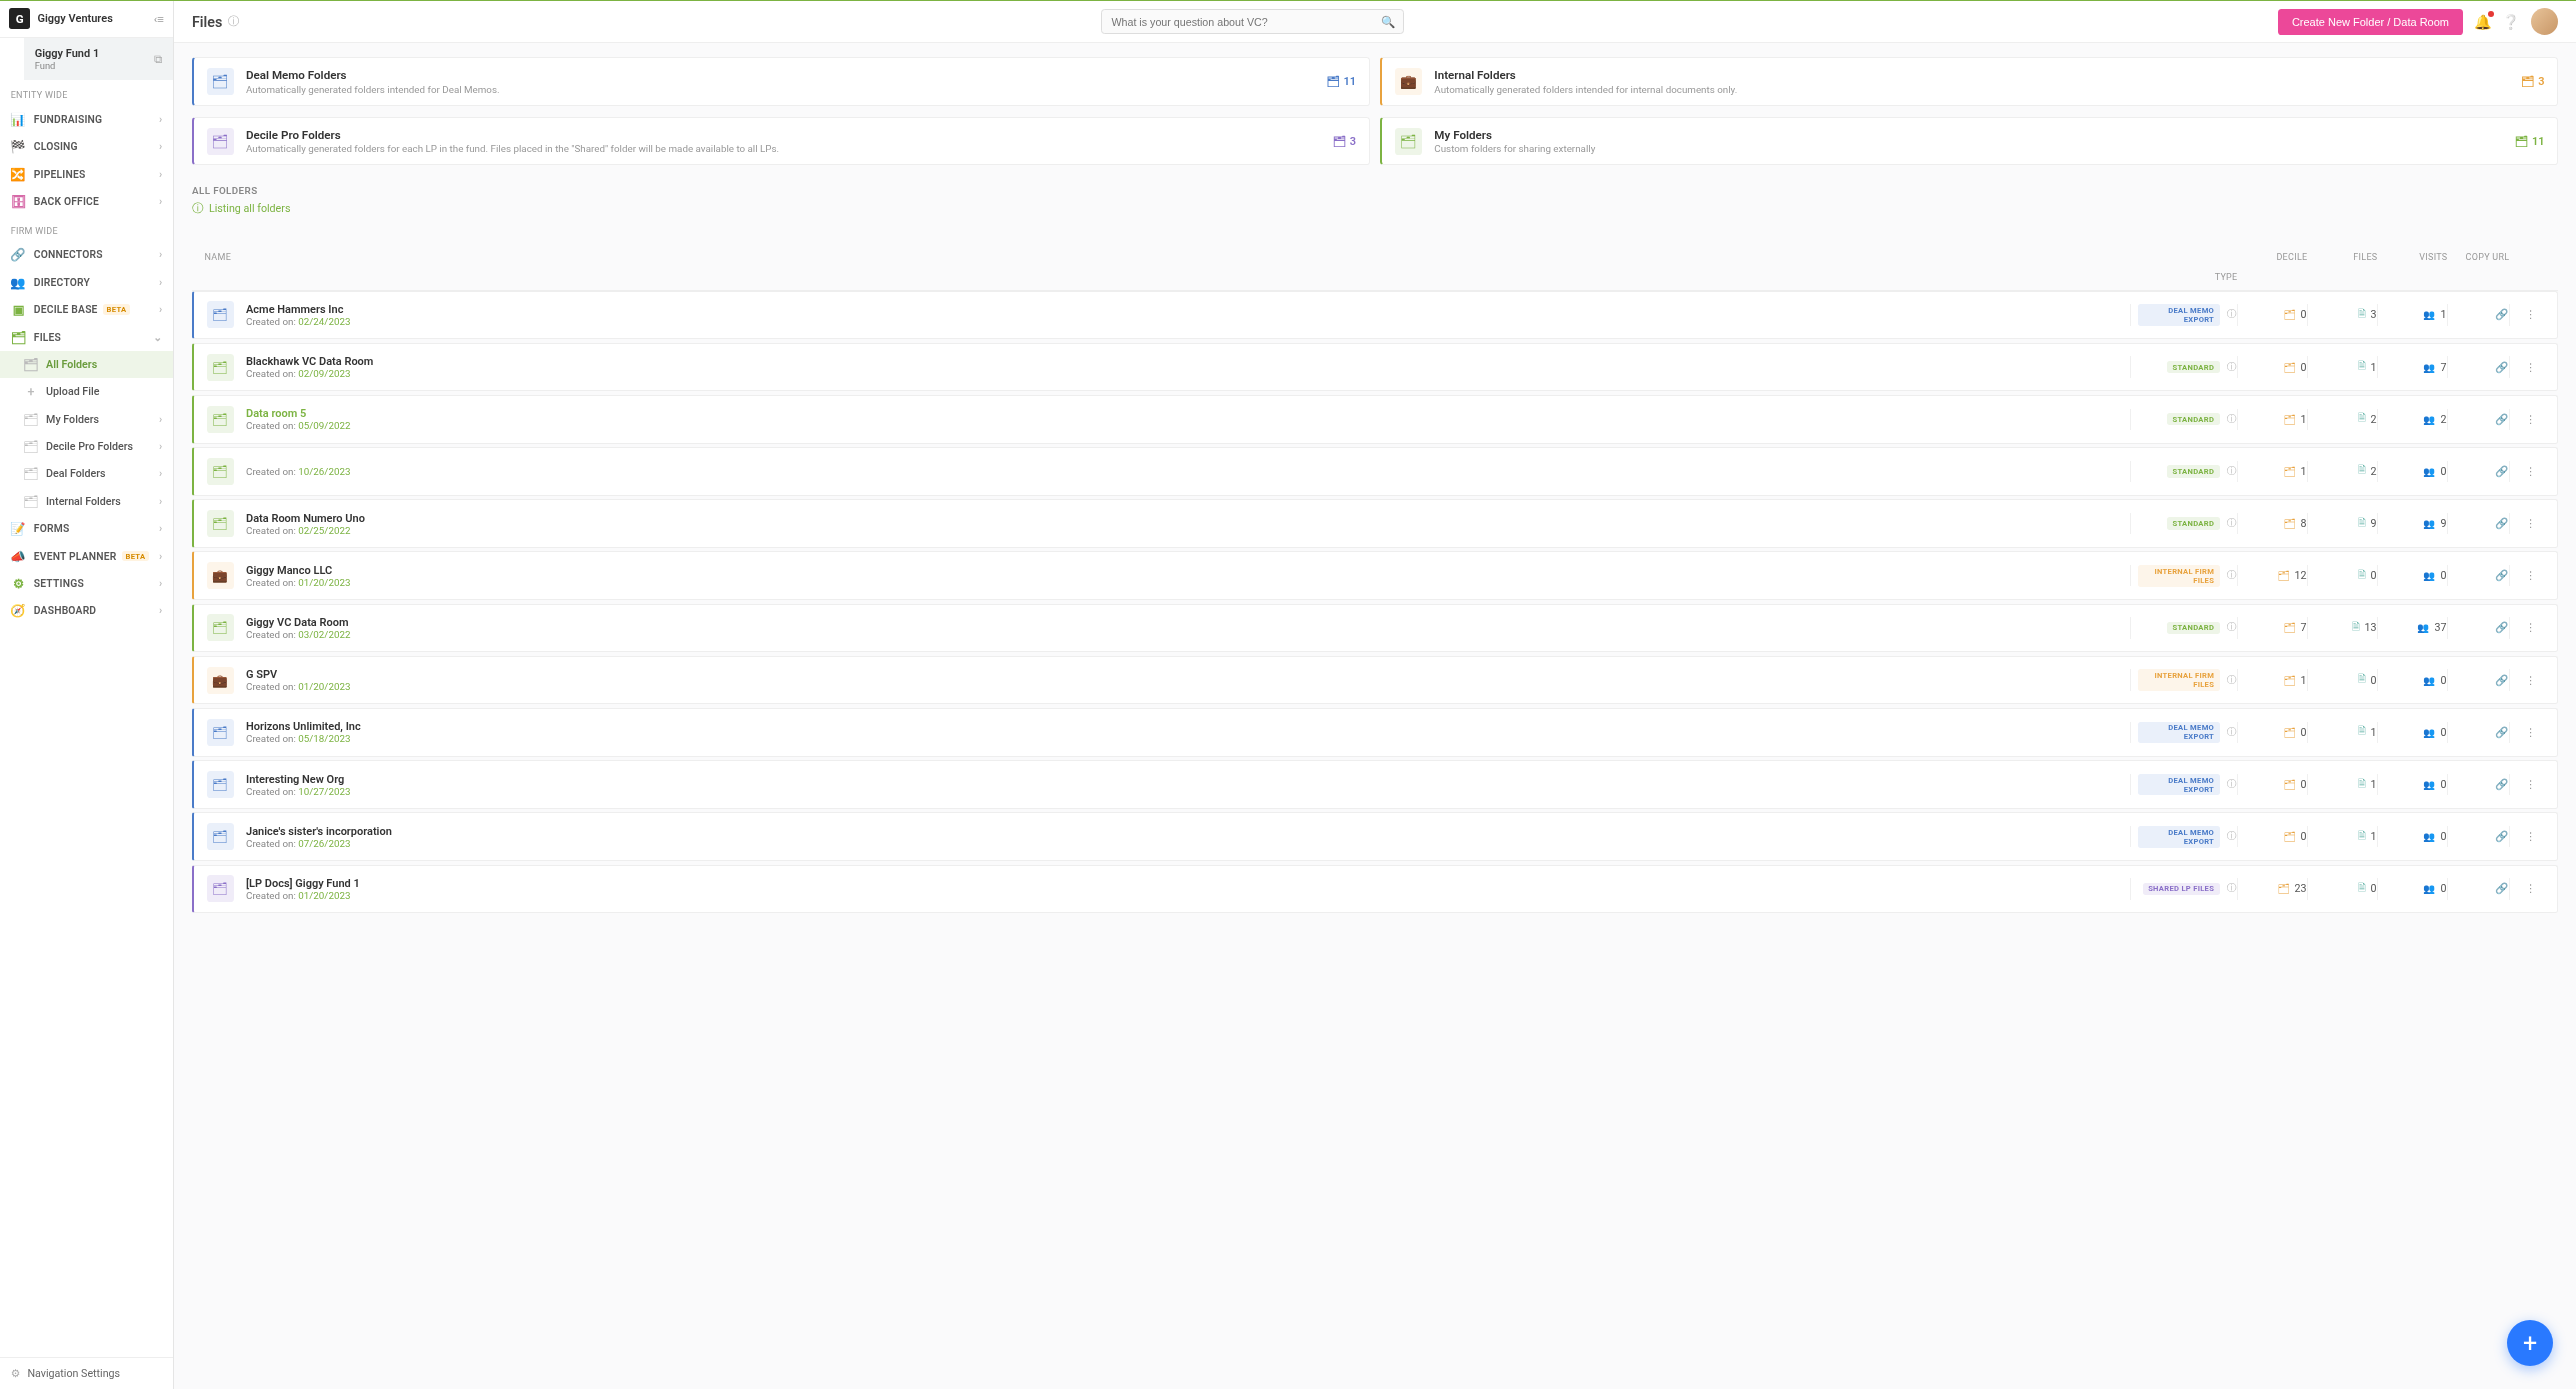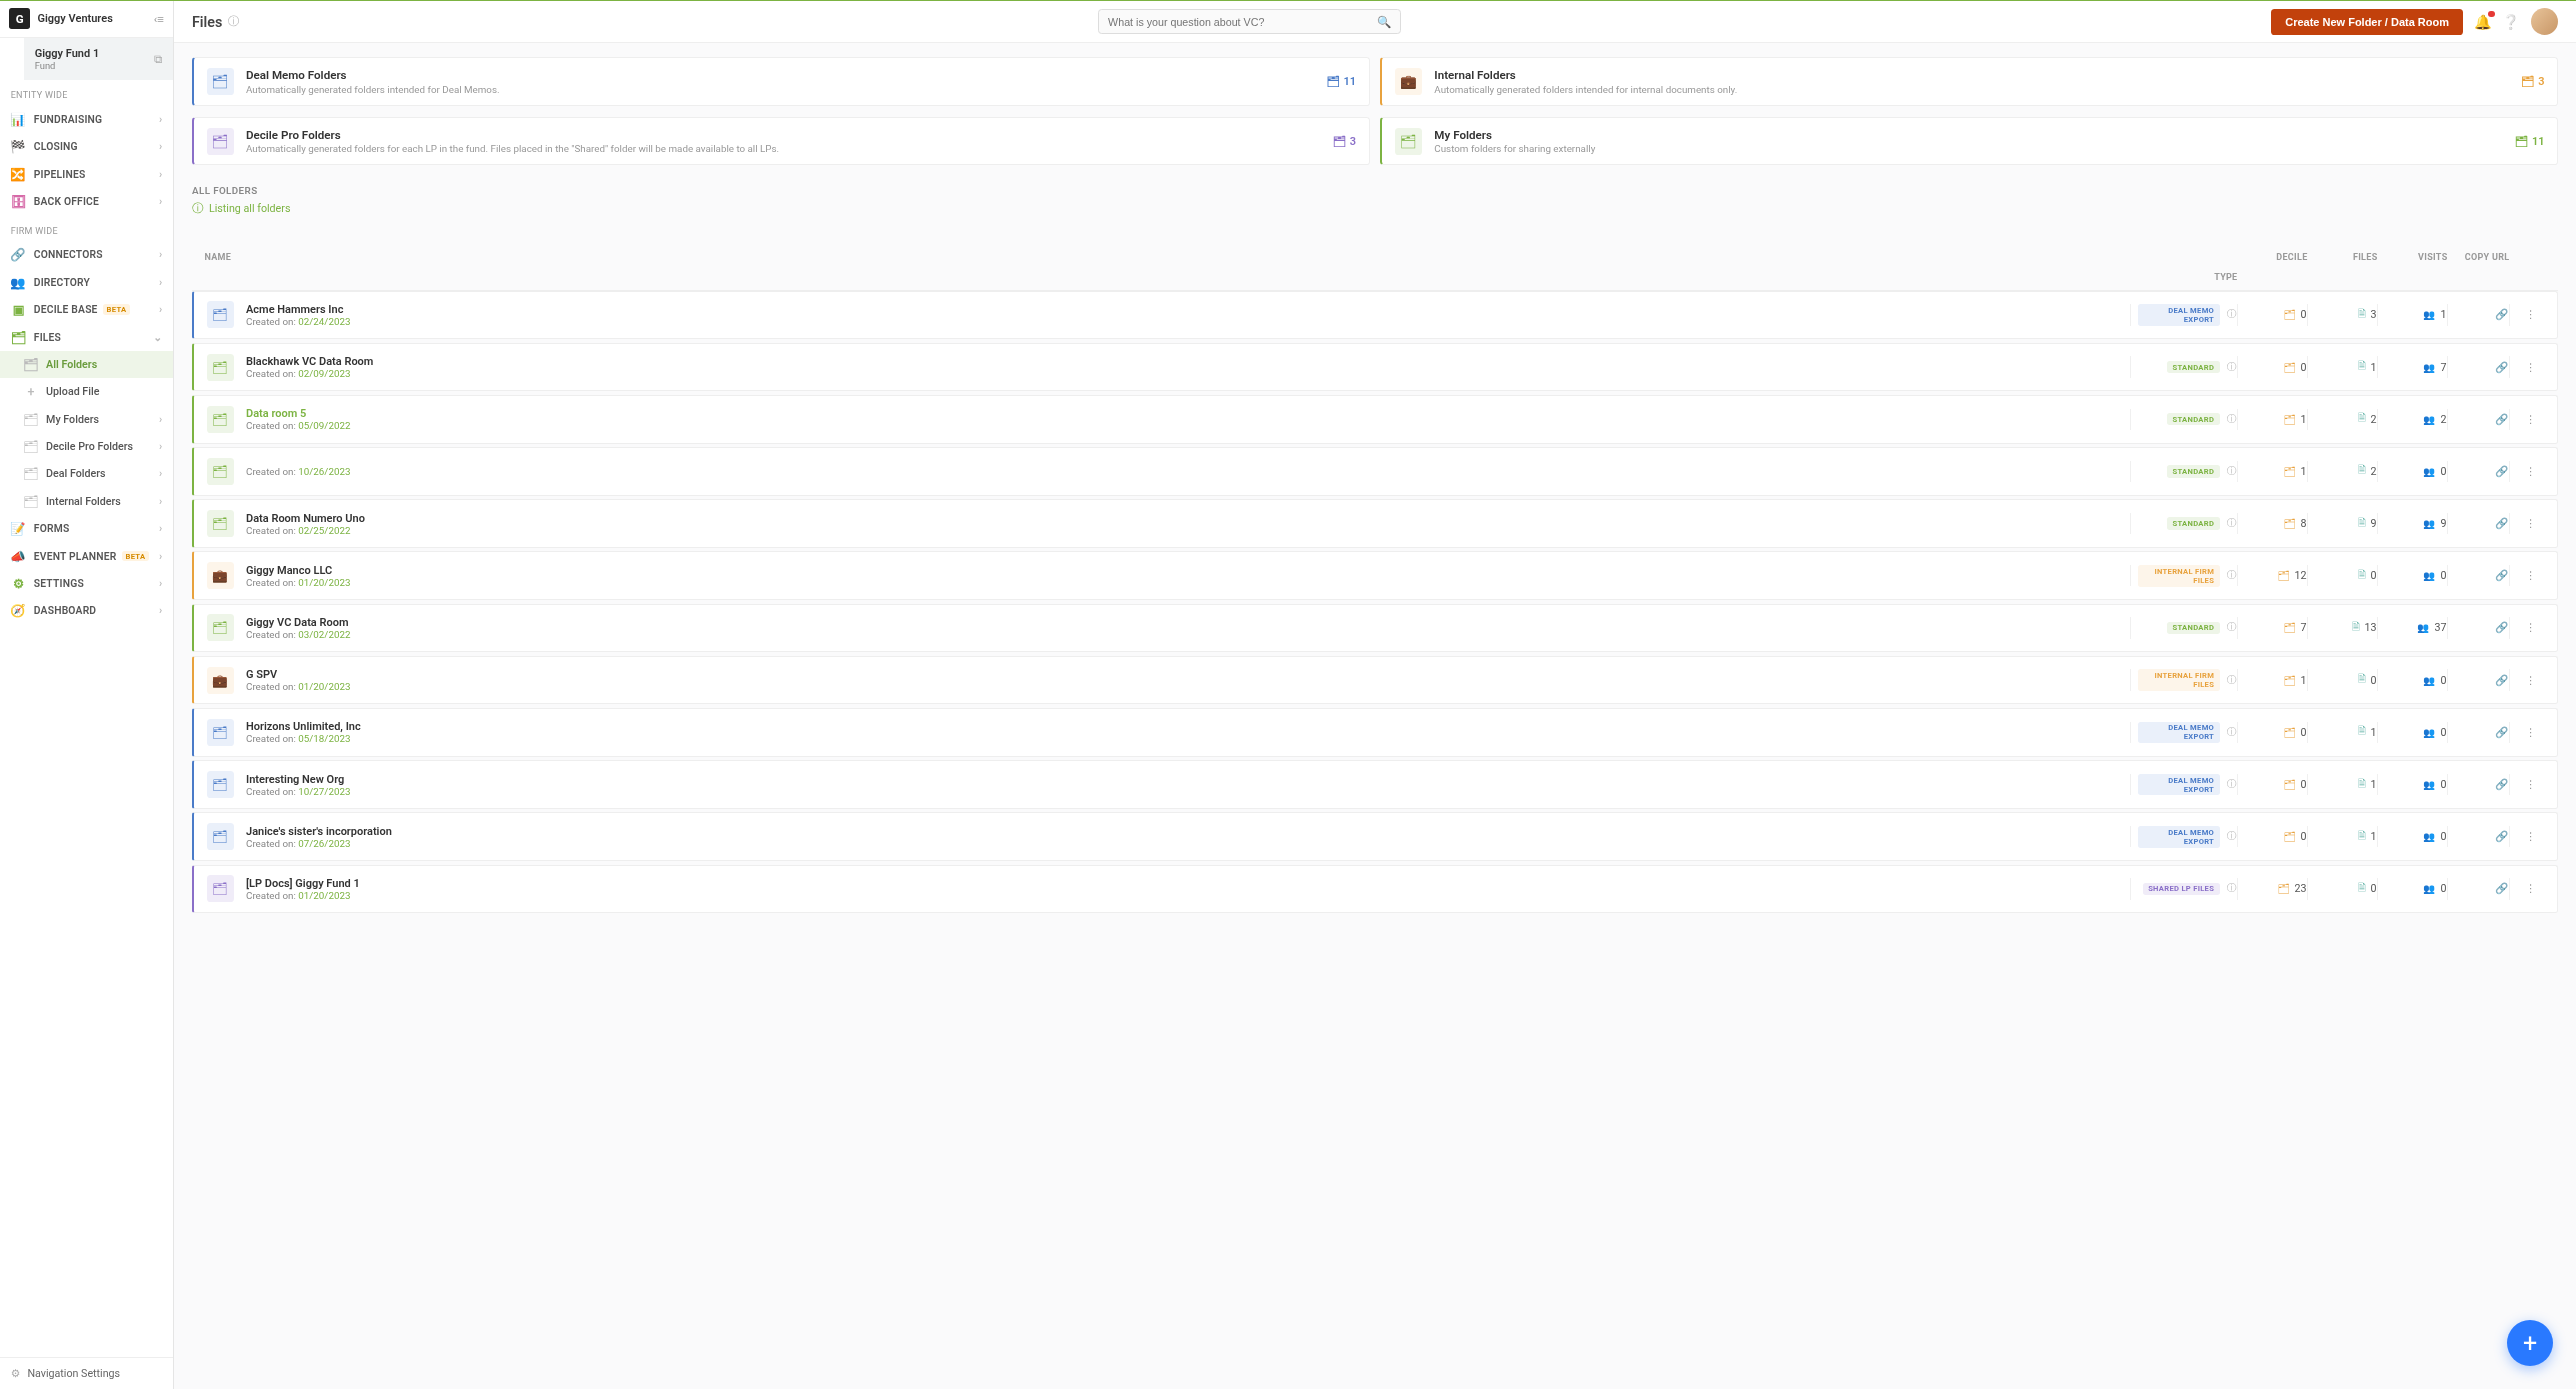--- a/index.html
+++ b/index.html
@@ -30,21 +30,21 @@
     
     
     .main { flex: 1; display: flex; flex-direction: column; overflow: hidden; }
     .topbar { display: flex; align-items: center; padding: 7.1px 18px; border-bottom: 0.9px solid #eee; }
     .page-title { font-size: 14.3px; font-weight: 600; color: #444; margin-right: 5.4px; }
     .page-title-icon { color: #bbb; font-size: 11.6px; }
     .topbar-search { margin: 0 auto; }
     .topbar-search input { width: 303px; padding: 5.4px 27px 5.4px 9px; border: 0.9px solid #ddd; border-radius: 3.6px; font-size: 10.7px; background: #fafafa; }
     .search-wrap { position: relative; }
     .search-wrap .search-icon { position: absolute; right: 9px; top: 50%; transform: translateY(-50%); color: #7cb342; font-size: 11.6px; }
-    .btn-primary { background: #c2410c; color: #fff; border: none; padding: 7.1px 14.3px; border-radius: 3.6px; font-weight: 700; font-size: 11px; cursor: pointer; margin-left: 11px; }
+    .btn-primary { background: #ec4899; color: #fff; border: none; padding: 7.1px 14.3px; border-radius: 3.6px; font-weight: 400; font-size: 11px; cursor: pointer; margin-left: 11px; }
     .topbar-icons { display: flex; align-items: center; gap: 10.7px; margin-left: 10.7px; }
     .topbar-icon { color: #888; font-size: 14.3px; position: relative; cursor: pointer; }
     .notif-dot { position: absolute; top: -2.7px; right: -2.7px; width: 6.2px; height: 6.2px; background: #e53935; border-radius: 50%; }
     .avatar { width: 27px; height: 27px; border-radius: 50%; background: linear-gradient(135deg, #e8c49a, #c89666); }
     
     .content { flex: 1; overflow-y: auto; background: #fafafb; padding: 14.3px 18px 36px; position: relative; }
     
     
     .cat-grid { display: grid; grid-template-columns: 1fr 1fr; gap: 10.7px; margin-bottom: 19.6px; }
     .cat-card { background: #fff; border: 0.9px solid #eee; border-radius: 3.6px; display: flex; align-items: center; padding: 9.8px 12.5px; border-left: 2.7px solid; cursor: pointer; }
@@ -53,21 +53,21 @@
     .cat-title { font-weight: 600; font-size: 11.6px; color: #333; margin-bottom: 1.8px; }
     .cat-desc { font-size: 9.8px; color: #999; }
     .cat-count { display: flex; align-items: center; gap: 3.6px; font-size: 11px; font-weight: 600; }
     .cat-count .ci { font-size: 10.7px; }
     
     
     .section-heading { font-size: 9.8px; font-weight: 600; color: #888; letter-spacing: 0.4px; margin-bottom: 5.4px; }
     .listing-row { display: flex; align-items: center; gap: 5.4px; font-size: 10.7px; color: #7cb342; margin-bottom: 9px; }
     .listing-row .icon { font-size: 11.6px; }
     
-    .table-head { display: flex; align-items: center; padding: 7.1px 12.5px; font-size: 9px; font-weight: 700; color: #999; letter-spacing: 0.3px; border-bottom: 0.9px solid #eee; }
+    .table-head { display: flex; align-items: center; padding: 7.1px 12.5px; font-size: 9px; font-weight: 400; color: #999; letter-spacing: 0.3px; border-bottom: 0.9px solid #eee; }
     .table-head .col-name { flex: 1; }
     .table-head .col { width: 70px; text-align: right; }
     .table-head .col.type { width: 107px; margin-top: 40px; }
     .table-head .col.copy { width: 62px; }
     .table-head .col.menu { width: 36px; }
     
     .folder-row { display: flex; align-items: center; padding: 9.8px 12.5px; background: #fff; border: 0.9px solid #eee; border-left: 2.7px solid; border-radius: 2.7px; margin-bottom: 3.6px; cursor: pointer; }
     .folder-row-icon { width: 27px; height: 27px; border-radius: 3.6px; display: flex; align-items: center; justify-content: center; margin-right: 12.5px; font-size: 12.5px; flex-shrink: 0; }
     .folder-row-body { flex: 1; min-width: 0; }
     .folder-row-name { font-weight: 600; font-size: 11px; color: #333; }

